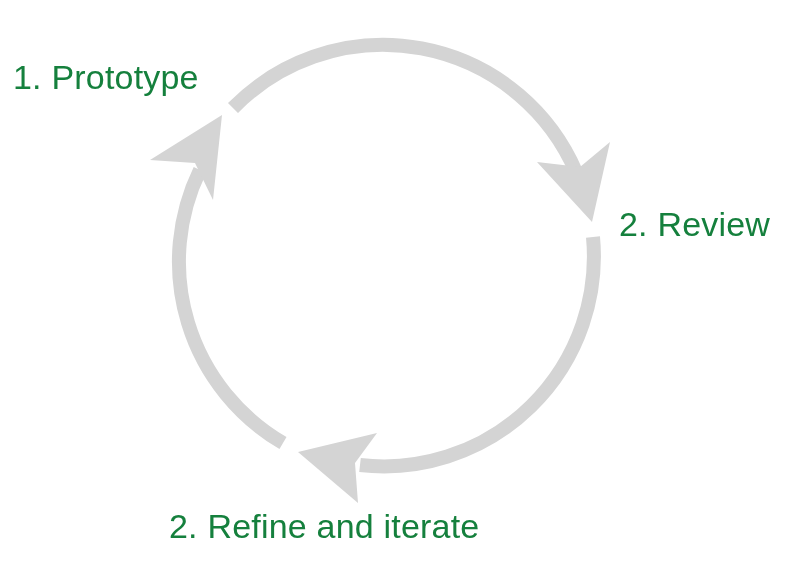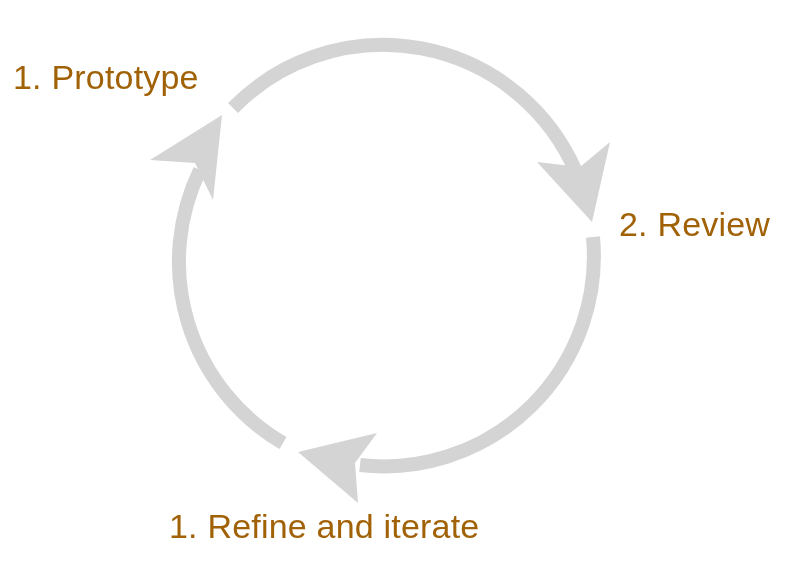--- a/index.html
+++ b/index.html
@@ -21,21 +21,21 @@
       width: 810px;
       height: 565px;
     }
     .cycle-svg {
       position: absolute;
       left: 0;
       top: 0;
     }
     .step-label {
       position: absolute;
-      color: #a16207;
+      color: #15803d;
       font-size: 34px;
       line-height: 1;
       white-space: nowrap;
       letter-spacing: 0.2px;
     }
     .step-1 { left: 13px; top: 60px; }
     .step-2 { left: 619px; top: 179px; margin-top: 28px; }
     .step-3 { left: 169px; top: 509px; }
   </style>
 </head>
@@ -57,14 +57,14 @@
       <polygon points="592,222 537,162 580,167 610,142"></polygon>
 
       <polygon points="298,452 377,433 355,463 358,503"></polygon>
 
       <polygon points="222,115 150,160 195,163 213,200"></polygon>
     </g>
   </svg>
 
   <div class="step-label step-1">1. Prototype</div>
   <div class="step-label step-2">2. Review</div>
-  <div class="step-label step-3">1. Refine and iterate</div>
+  <div class="step-label step-3">2. Refine and iterate</div>
 </div>
 
 </body></html>

